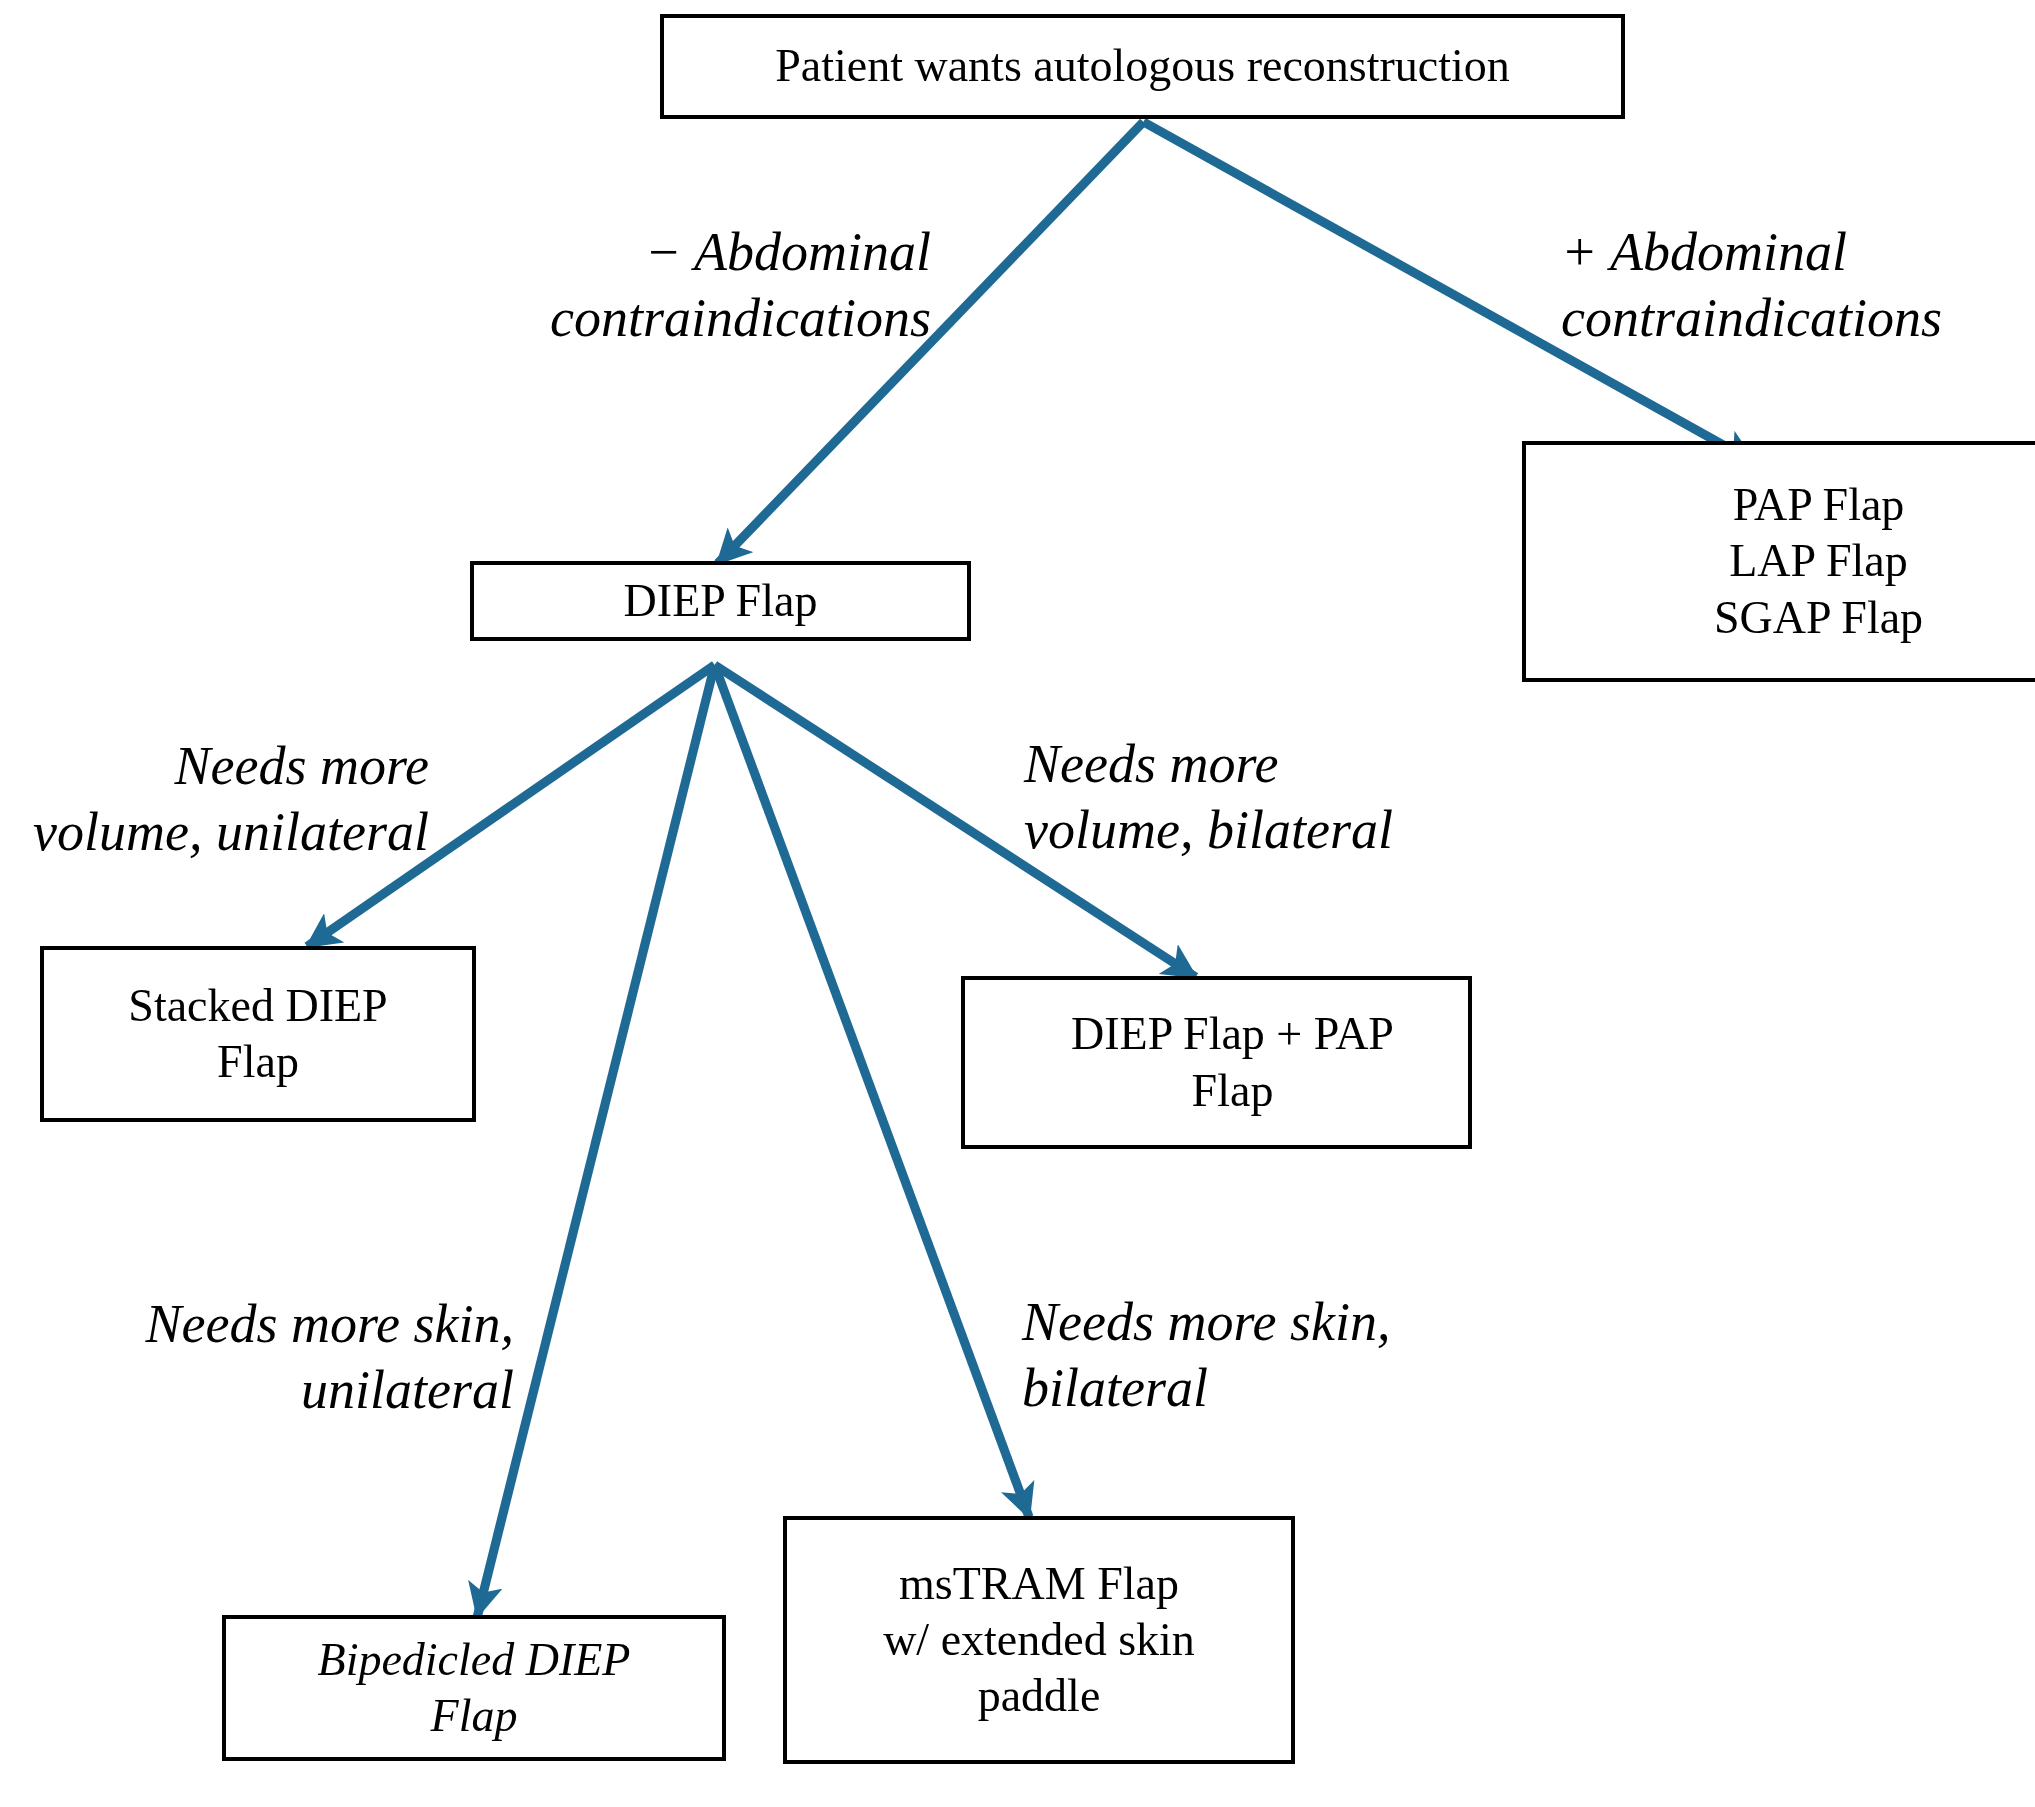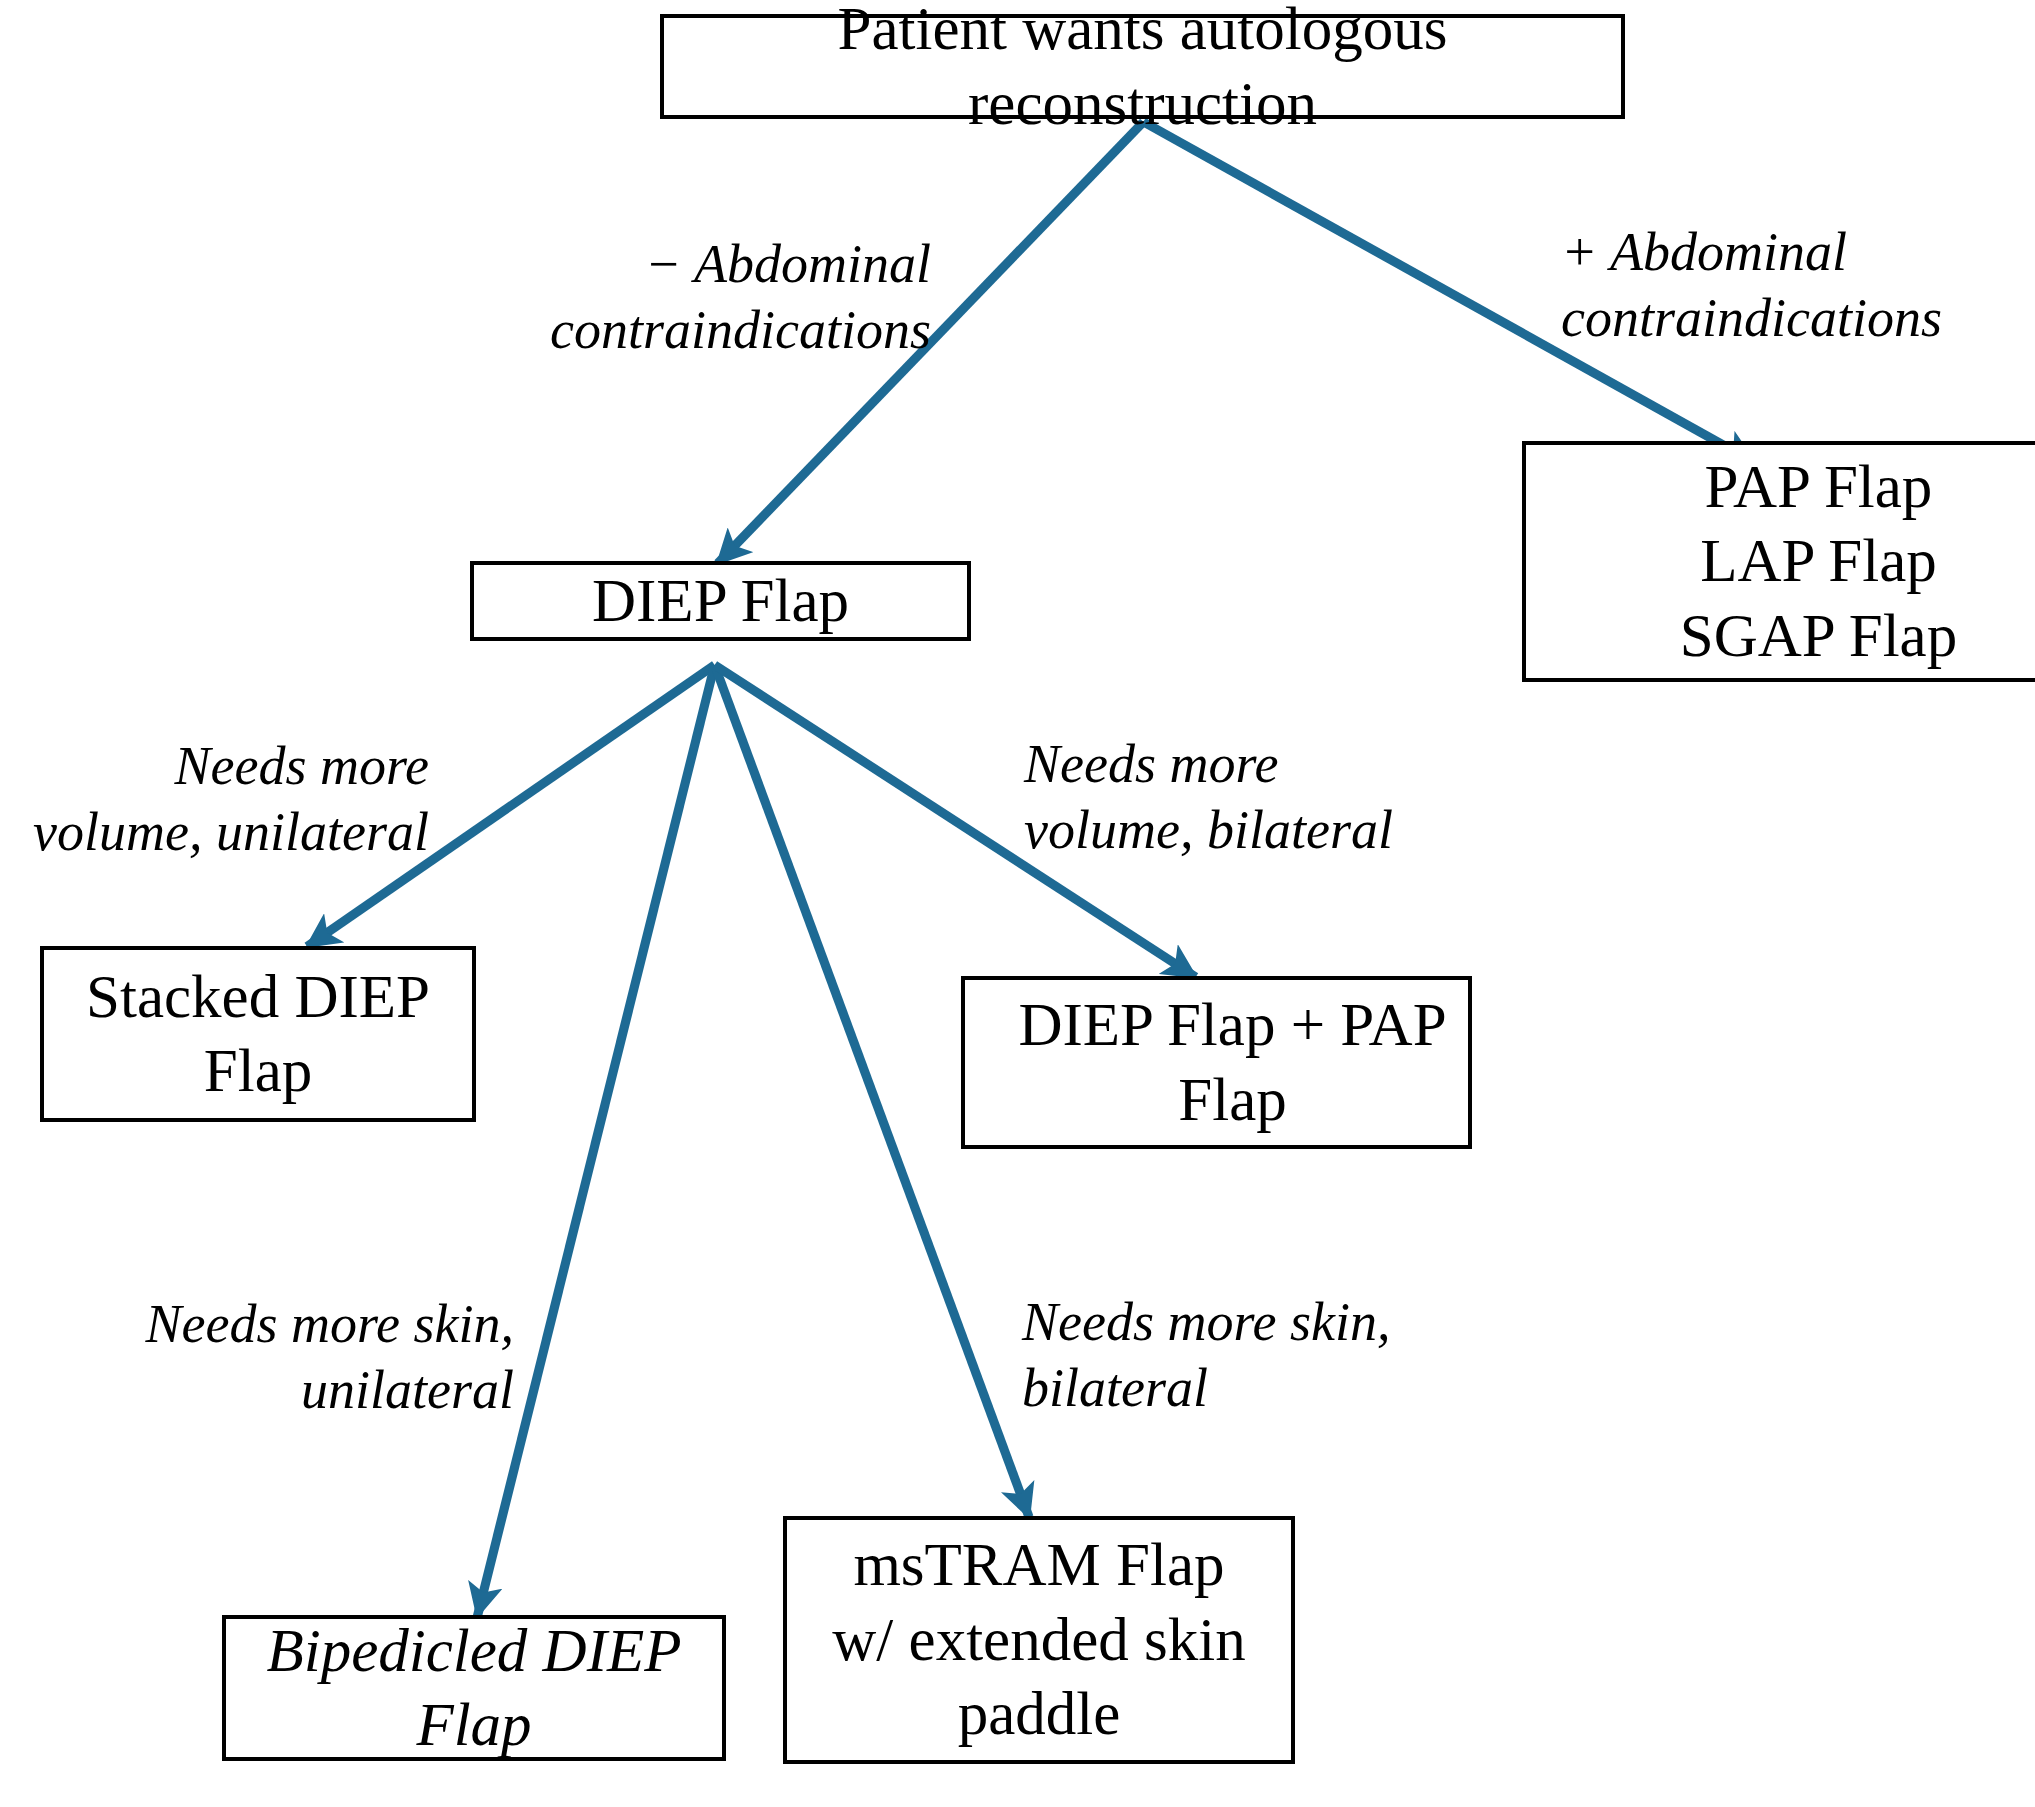--- a/index.html
+++ b/index.html
@@ -19,21 +19,21 @@
   }
   .node {
     position: absolute;
     box-sizing: border-box;
     background: #ffffff;
     border: 4.3px solid #000000;
     display: flex;
     align-items: center;
     justify-content: center;
     text-align: center;
-    font-size: 61px;
+    font-size: 46px;
     line-height: 1.22;
     white-space: pre-line;
   }
   .edge-label {
     position: absolute;
     font-style: italic;
     font-size: 54px;
     line-height: 1.22;
     white-space: pre-line;
   }
@@ -73,21 +73,21 @@
   <div class="node" style="left:961px; top:976px; width:511px; height:173px;padding-left:32px;">DIEP Flap + PAP
 Flap</div>
 
   <div class="node" style="left:222px; top:1615px; width:504px; height:146px;font-style:italic;">Bipedicled DIEP
 Flap</div>
 
   <div class="node" style="left:783px; top:1516px; width:512px; height:248px;">msTRAM Flap
 w/ extended skin
 paddle</div>
 
-  <div class="edge-label align-right" style="left:426px; top:220px; width:505px;margin-top:12px;">− Abdominal
+  <div class="edge-label align-right" style="left:426px; top:220px; width:505px;">− Abdominal
 contraindications</div>
 
   <div class="edge-label align-left" style="left:1561px; top:220px; width:487px;">+ Abdominal
 contraindications</div>
 
   <div class="edge-label align-right" style="left:0px; top:734px; width:429px;">Needs more
 volume, unilateral</div>
 
   <div class="edge-label align-left" style="left:1024px; top:732px; width:438px;">Needs more
 volume, bilateral</div>

